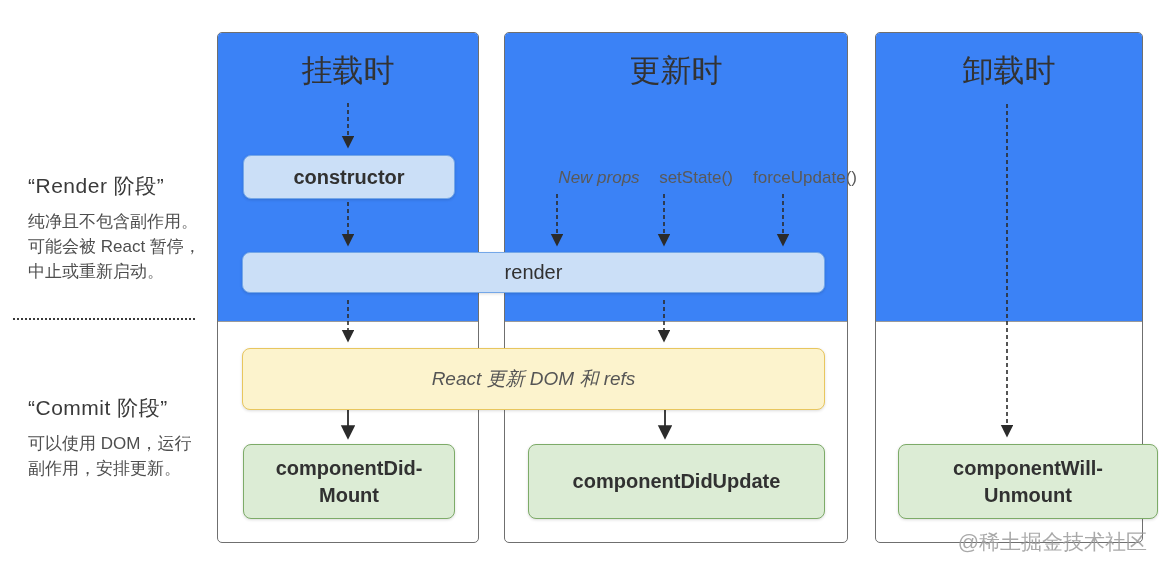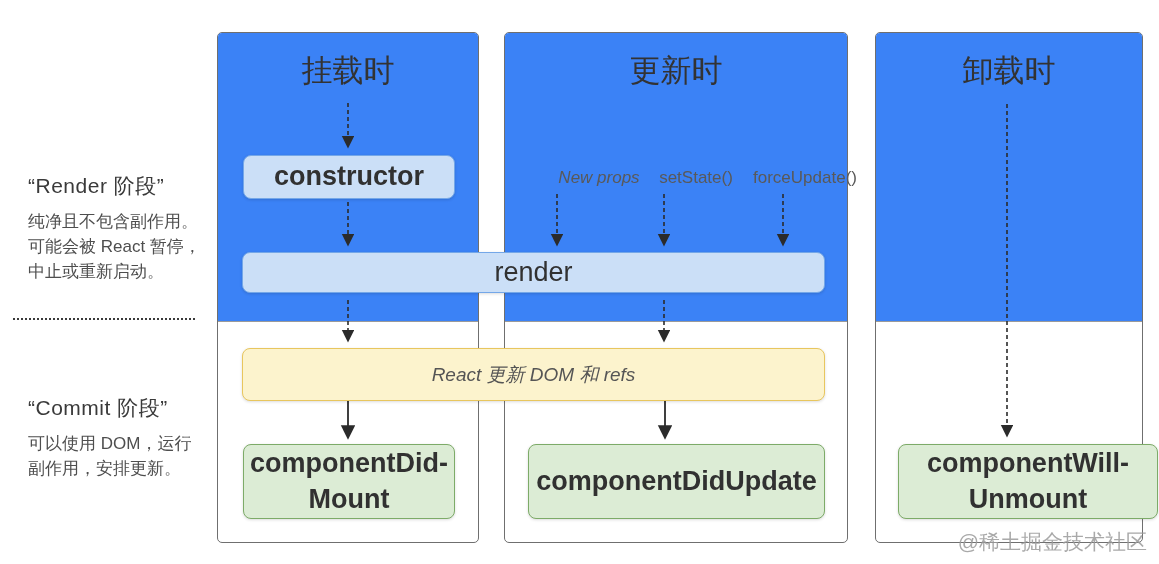--- a/index.html
+++ b/index.html
@@ -70,34 +70,34 @@
 
   
   .arrow-layer { position: absolute; left: 0; top: 0; z-index: 2; }
 
   
   .lc-box {
     position: absolute;
     display: flex; flex-direction: column;
     align-items: center; justify-content: center;
     border-radius: 8px;
-    font-size: 27px; color: #313131;
+    font-size: 20px; color: #313131;
     text-align: center;
     z-index: 3;
     box-shadow: 0 1px 3px rgba(0,0,0,0.14);
     line-height: 1.33;
   }
   .blue  { background: #cbdff7; border: 1.5px solid #74a7e8; }
   .yellow{ background: #fcf3cd; border: 1.5px solid #e8c65e; }
   .green { background: #dcecd5; border: 1.5px solid #7dab68; }
   .bold  { font-weight: bold; }
 
   #box-constructor { left: 243px; top: 155px; width: 212px; height: 44px; }
   #box-render      { left: 242px; top: 252px; width: 583px; height: 41px; }
-  #box-react-dom   { left: 242px; top: 348px; width: 583px; height: 53px;
+  #box-react-dom   { left: 242px; top: 348px; width: 583px; height: 62px;
                      font-style: italic; font-size: 19px; color: #555555; }
   #box-did-mount   { left: 243px; top: 444px; width: 212px; height: 75px; }
   #box-did-update  { left: 528px; top: 444px; width: 297px; height: 75px; }
   #box-will-unmount{ left: 898px; top: 444px; width: 260px; height: 75px; }
 
   
   .watermark {
     position: absolute; right: 12px; top: 528px;
     font-size: 21px; color: #9b9b9b; opacity: 0.85;
     z-index: 4; white-space: nowrap;

